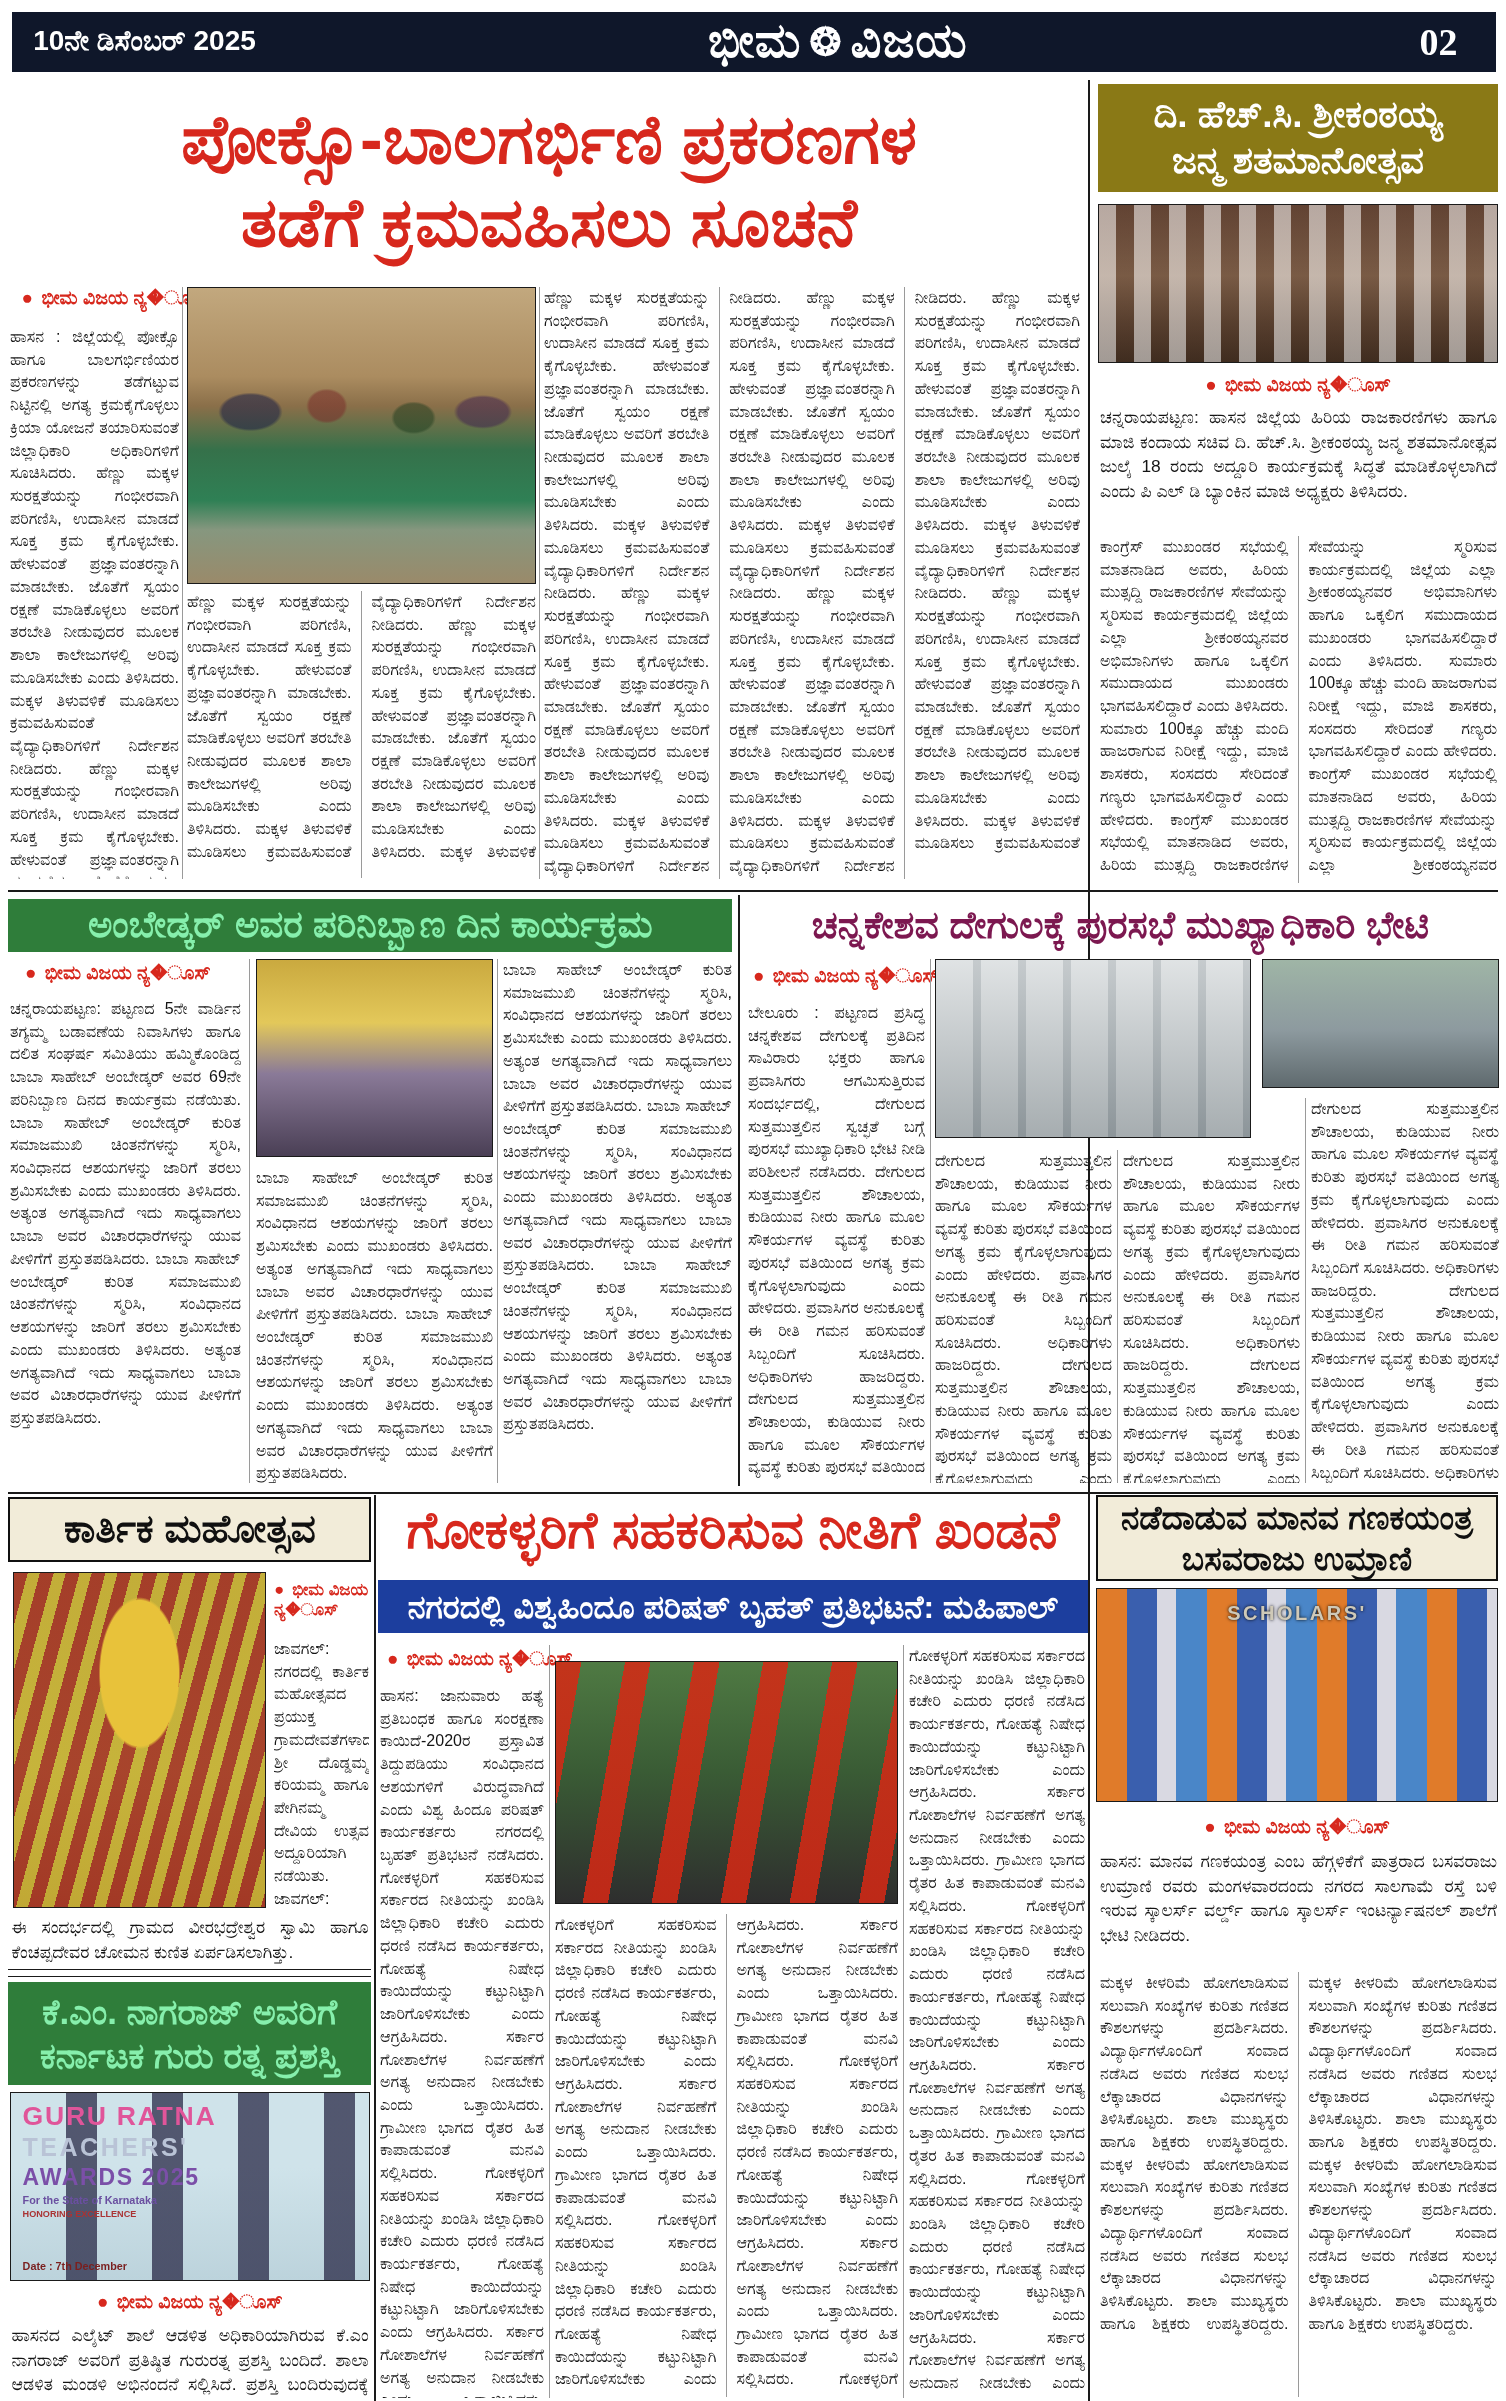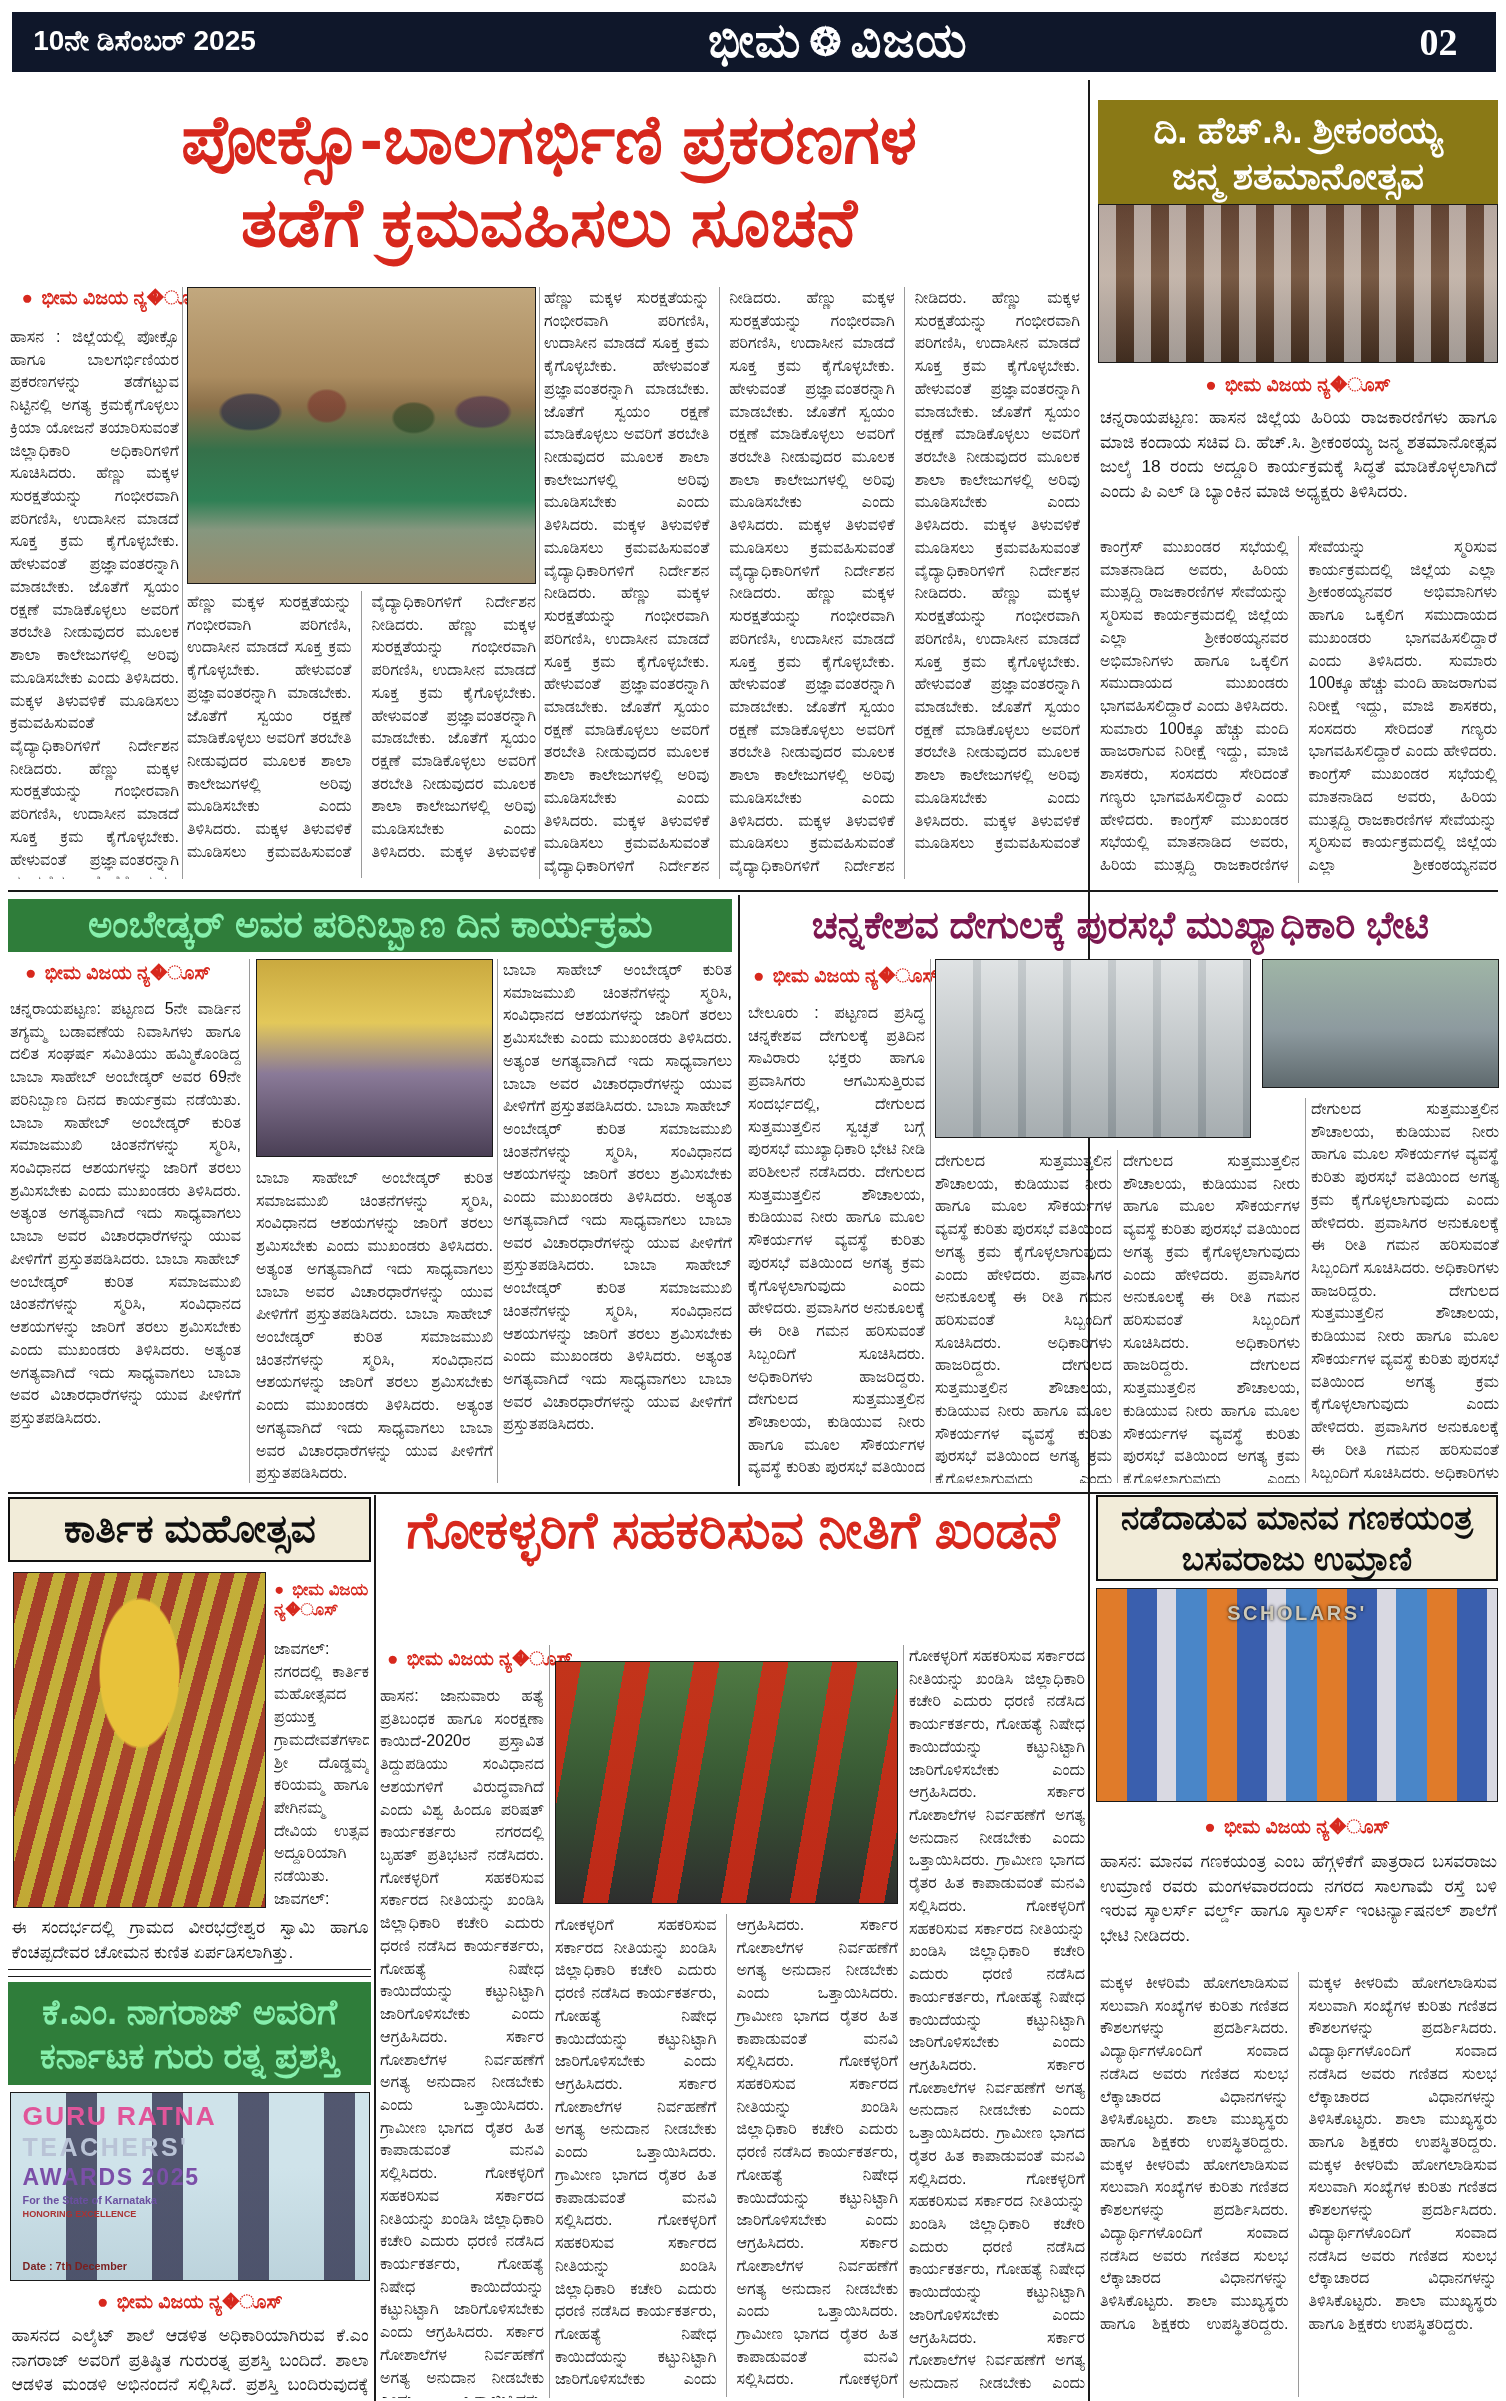--- a/index.html
+++ b/index.html
@@ -103,21 +103,21 @@
     <span>ಹಾಸನ : ಜಿಲ್ಲೆಯಲ್ಲಿ ಪೋಕ್ಸೊ ಹಾಗೂ ಬಾಲಗರ್ಭಿಣಿಯರ ಪ್ರಕರಣಗಳನ್ನು ತಡೆಗಟ್ಟುವ ನಿಟ್ಟಿನಲ್ಲಿ ಅಗತ್ಯ ಕ್ರಮಕೈಗೊಳ್ಳಲು ಕ್ರಿಯಾ ಯೋಜನೆ ತಯಾರಿಸುವಂತೆ ಜಿಲ್ಲಾಧಿಕಾರಿ ಅಧಿಕಾರಿಗಳಿಗೆ ಸೂಚಿಸಿದರು.</span>
     <span>ಹೆಣ್ಣು ಮಕ್ಕಳ ಸುರಕ್ಷತೆಯನ್ನು ಗಂಭೀರವಾಗಿ ಪರಿಗಣಿಸಿ, ಉದಾಸೀನ ಮಾಡದೆ ಸೂಕ್ತ ಕ್ರಮ ಕೈಗೊಳ್ಳಬೇಕು. ಹೇಳುವಂತೆ ಪ್ರಜ್ಞಾವಂತರನ್ನಾಗಿ ಮಾಡಬೇಕು. ಜೊತೆಗೆ ಸ್ವಯಂ ರಕ್ಷಣೆ ಮಾಡಿಕೊಳ್ಳಲು ಅವರಿಗೆ ತರಬೇತಿ ನೀಡುವುದರ ಮೂಲಕ ಶಾಲಾ ಕಾಲೇಜುಗಳಲ್ಲಿ ಅರಿವು ಮೂಡಿಸಬೇಕು ಎಂದು ತಿಳಿಸಿದರು. ಮಕ್ಕಳ ತಿಳುವಳಿಕೆ ಮೂಡಿಸಲು ಕ್ರಮವಹಿಸುವಂತೆ ವೈದ್ಯಾಧಿಕಾರಿಗಳಿಗೆ ನಿರ್ದೇಶನ ನೀಡಿದರು. ಹೆಣ್ಣು ಮಕ್ಕಳ ಸುರಕ್ಷತೆಯನ್ನು ಗಂಭೀರವಾಗಿ ಪರಿಗಣಿಸಿ, ಉದಾಸೀನ ಮಾಡದೆ ಸೂಕ್ತ ಕ್ರಮ ಕೈಗೊಳ್ಳಬೇಕು. ಹೇಳುವಂತೆ ಪ್ರಜ್ಞಾವಂತರನ್ನಾಗಿ ಮಾಡಬೇಕು. ಜೊತೆಗೆ ಸ್ವಯಂ ರಕ್ಷಣೆ ಮಾಡಿಕೊಳ್ಳಲು ಅವರಿಗೆ ತರಬೇತಿ ನೀಡುವುದರ ಮೂಲಕ ಶಾಲಾ ಕಾಲೇಜುಗಳಲ್ಲಿ ಅರಿವು ಮೂಡಿಸಬೇಕು ಎಂದು ತಿಳಿಸಿದರು. ಮಕ್ಕಳ ತಿಳುವಳಿಕೆ ಮೂಡಿಸಲು ಕ್ರಮವಹಿಸುವಂತೆ ವೈದ್ಯಾಧಿಕಾರಿಗಳಿಗೆ ನಿರ್ದೇಶನ ನೀಡಿದರು.</span>
   </div>
   <div class="photo ph-meeting" style="left:187px;top:287px;width:349px;height:297px;"></div>
   <div class="col cols2" style="left:187px;top:591px;width:349px;height:287px;">ಹೆಣ್ಣು ಮಕ್ಕಳ ಸುರಕ್ಷತೆಯನ್ನು ಗಂಭೀರವಾಗಿ ಪರಿಗಣಿಸಿ, ಉದಾಸೀನ ಮಾಡದೆ ಸೂಕ್ತ ಕ್ರಮ ಕೈಗೊಳ್ಳಬೇಕು. ಹೇಳುವಂತೆ ಪ್ರಜ್ಞಾವಂತರನ್ನಾಗಿ ಮಾಡಬೇಕು. ಜೊತೆಗೆ ಸ್ವಯಂ ರಕ್ಷಣೆ ಮಾಡಿಕೊಳ್ಳಲು ಅವರಿಗೆ ತರಬೇತಿ ನೀಡುವುದರ ಮೂಲಕ ಶಾಲಾ ಕಾಲೇಜುಗಳಲ್ಲಿ ಅರಿವು ಮೂಡಿಸಬೇಕು ಎಂದು ತಿಳಿಸಿದರು. ಮಕ್ಕಳ ತಿಳುವಳಿಕೆ ಮೂಡಿಸಲು ಕ್ರಮವಹಿಸುವಂತೆ ವೈದ್ಯಾಧಿಕಾರಿಗಳಿಗೆ ನಿರ್ದೇಶನ ನೀಡಿದರು. ಹೆಣ್ಣು ಮಕ್ಕಳ ಸುರಕ್ಷತೆಯನ್ನು ಗಂಭೀರವಾಗಿ ಪರಿಗಣಿಸಿ, ಉದಾಸೀನ ಮಾಡದೆ ಸೂಕ್ತ ಕ್ರಮ ಕೈಗೊಳ್ಳಬೇಕು. ಹೇಳುವಂತೆ ಪ್ರಜ್ಞಾವಂತರನ್ನಾಗಿ ಮಾಡಬೇಕು. ಜೊತೆಗೆ ಸ್ವಯಂ ರಕ್ಷಣೆ ಮಾಡಿಕೊಳ್ಳಲು ಅವರಿಗೆ ತರಬೇತಿ ನೀಡುವುದರ ಮೂಲಕ ಶಾಲಾ ಕಾಲೇಜುಗಳಲ್ಲಿ ಅರಿವು ಮೂಡಿಸಬೇಕು ಎಂದು ತಿಳಿಸಿದರು. ಮಕ್ಕಳ ತಿಳುವಳಿಕೆ ಮೂಡಿಸಲು ಕ್ರಮವಹಿಸುವಂತೆ ವೈದ್ಯಾಧಿಕಾರಿಗಳಿಗೆ ನಿರ್ದೇಶನ ನೀಡಿದರು. ಹೆಣ್ಣು ಮಕ್ಕಳ ಸುರಕ್ಷತೆಯನ್ನು ಗಂಭೀರವಾಗಿ ಪರಿಗಣಿಸಿ, ಉದಾಸೀನ ಮಾಡದೆ ಸೂಕ್ತ ಕ್ರಮ ಕೈಗೊಳ್ಳಬೇಕು. ಹೇಳುವಂತೆ ಪ್ರಜ್ಞಾವಂತರನ್ನಾಗಿ ಮಾಡಬೇಕು. ಜೊತೆಗೆ ಸ್ವಯಂ ರಕ್ಷಣೆ ಮಾಡಿಕೊಳ್ಳಲು ಅವರಿಗೆ ತರಬೇತಿ ನೀಡುವುದರ ಮೂಲಕ ಶಾಲಾ ಕಾಲೇಜುಗಳಲ್ಲಿ ಅರಿವು ಮೂಡಿಸಬೇಕು ಎಂದು ತಿಳಿಸಿದರು. ಮಕ್ಕಳ ತಿಳುವಳಿಕೆ ಮೂಡಿಸಲು ಕ್ರಮವಹಿಸುವಂತೆ ವೈದ್ಯಾಧಿಕಾರಿಗಳಿಗೆ ನಿರ್ದೇಶನ ನೀಡಿದರು.</div>
   <div class="col cols3" style="left:544px;top:287px;width:536px;height:592px;">ಹೆಣ್ಣು ಮಕ್ಕಳ ಸುರಕ್ಷತೆಯನ್ನು ಗಂಭೀರವಾಗಿ ಪರಿಗಣಿಸಿ, ಉದಾಸೀನ ಮಾಡದೆ ಸೂಕ್ತ ಕ್ರಮ ಕೈಗೊಳ್ಳಬೇಕು. ಹೇಳುವಂತೆ ಪ್ರಜ್ಞಾವಂತರನ್ನಾಗಿ ಮಾಡಬೇಕು. ಜೊತೆಗೆ ಸ್ವಯಂ ರಕ್ಷಣೆ ಮಾಡಿಕೊಳ್ಳಲು ಅವರಿಗೆ ತರಬೇತಿ ನೀಡುವುದರ ಮೂಲಕ ಶಾಲಾ ಕಾಲೇಜುಗಳಲ್ಲಿ ಅರಿವು ಮೂಡಿಸಬೇಕು ಎಂದು ತಿಳಿಸಿದರು. ಮಕ್ಕಳ ತಿಳುವಳಿಕೆ ಮೂಡಿಸಲು ಕ್ರಮವಹಿಸುವಂತೆ ವೈದ್ಯಾಧಿಕಾರಿಗಳಿಗೆ ನಿರ್ದೇಶನ ನೀಡಿದರು. ಹೆಣ್ಣು ಮಕ್ಕಳ ಸುರಕ್ಷತೆಯನ್ನು ಗಂಭೀರವಾಗಿ ಪರಿಗಣಿಸಿ, ಉದಾಸೀನ ಮಾಡದೆ ಸೂಕ್ತ ಕ್ರಮ ಕೈಗೊಳ್ಳಬೇಕು. ಹೇಳುವಂತೆ ಪ್ರಜ್ಞಾವಂತರನ್ನಾಗಿ ಮಾಡಬೇಕು. ಜೊತೆಗೆ ಸ್ವಯಂ ರಕ್ಷಣೆ ಮಾಡಿಕೊಳ್ಳಲು ಅವರಿಗೆ ತರಬೇತಿ ನೀಡುವುದರ ಮೂಲಕ ಶಾಲಾ ಕಾಲೇಜುಗಳಲ್ಲಿ ಅರಿವು ಮೂಡಿಸಬೇಕು ಎಂದು ತಿಳಿಸಿದರು. ಮಕ್ಕಳ ತಿಳುವಳಿಕೆ ಮೂಡಿಸಲು ಕ್ರಮವಹಿಸುವಂತೆ ವೈದ್ಯಾಧಿಕಾರಿಗಳಿಗೆ ನಿರ್ದೇಶನ ನೀಡಿದರು. ಹೆಣ್ಣು ಮಕ್ಕಳ ಸುರಕ್ಷತೆಯನ್ನು ಗಂಭೀರವಾಗಿ ಪರಿಗಣಿಸಿ, ಉದಾಸೀನ ಮಾಡದೆ ಸೂಕ್ತ ಕ್ರಮ ಕೈಗೊಳ್ಳಬೇಕು. ಹೇಳುವಂತೆ ಪ್ರಜ್ಞಾವಂತರನ್ನಾಗಿ ಮಾಡಬೇಕು. ಜೊತೆಗೆ ಸ್ವಯಂ ರಕ್ಷಣೆ ಮಾಡಿಕೊಳ್ಳಲು ಅವರಿಗೆ ತರಬೇತಿ ನೀಡುವುದರ ಮೂಲಕ ಶಾಲಾ ಕಾಲೇಜುಗಳಲ್ಲಿ ಅರಿವು ಮೂಡಿಸಬೇಕು ಎಂದು ತಿಳಿಸಿದರು. ಮಕ್ಕಳ ತಿಳುವಳಿಕೆ ಮೂಡಿಸಲು ಕ್ರಮವಹಿಸುವಂತೆ ವೈದ್ಯಾಧಿಕಾರಿಗಳಿಗೆ ನಿರ್ದೇಶನ ನೀಡಿದರು. ಹೆಣ್ಣು ಮಕ್ಕಳ ಸುರಕ್ಷತೆಯನ್ನು ಗಂಭೀರವಾಗಿ ಪರಿಗಣಿಸಿ, ಉದಾಸೀನ ಮಾಡದೆ ಸೂಕ್ತ ಕ್ರಮ ಕೈಗೊಳ್ಳಬೇಕು. ಹೇಳುವಂತೆ ಪ್ರಜ್ಞಾವಂತರನ್ನಾಗಿ ಮಾಡಬೇಕು. ಜೊತೆಗೆ ಸ್ವಯಂ ರಕ್ಷಣೆ ಮಾಡಿಕೊಳ್ಳಲು ಅವರಿಗೆ ತರಬೇತಿ ನೀಡುವುದರ ಮೂಲಕ ಶಾಲಾ ಕಾಲೇಜುಗಳಲ್ಲಿ ಅರಿವು ಮೂಡಿಸಬೇಕು ಎಂದು ತಿಳಿಸಿದರು. ಮಕ್ಕಳ ತಿಳುವಳಿಕೆ ಮೂಡಿಸಲು ಕ್ರಮವಹಿಸುವಂತೆ ವೈದ್ಯಾಧಿಕಾರಿಗಳಿಗೆ ನಿರ್ದೇಶನ ನೀಡಿದರು. ಹೆಣ್ಣು ಮಕ್ಕಳ ಸುರಕ್ಷತೆಯನ್ನು ಗಂಭೀರವಾಗಿ ಪರಿಗಣಿಸಿ, ಉದಾಸೀನ ಮಾಡದೆ ಸೂಕ್ತ ಕ್ರಮ ಕೈಗೊಳ್ಳಬೇಕು. ಹೇಳುವಂತೆ ಪ್ರಜ್ಞಾವಂತರನ್ನಾಗಿ ಮಾಡಬೇಕು. ಜೊತೆಗೆ ಸ್ವಯಂ ರಕ್ಷಣೆ ಮಾಡಿಕೊಳ್ಳಲು ಅವರಿಗೆ ತರಬೇತಿ ನೀಡುವುದರ ಮೂಲಕ ಶಾಲಾ ಕಾಲೇಜುಗಳಲ್ಲಿ ಅರಿವು ಮೂಡಿಸಬೇಕು ಎಂದು ತಿಳಿಸಿದರು. ಮಕ್ಕಳ ತಿಳುವಳಿಕೆ ಮೂಡಿಸಲು ಕ್ರಮವಹಿಸುವಂತೆ ವೈದ್ಯಾಧಿಕಾರಿಗಳಿಗೆ ನಿರ್ದೇಶನ ನೀಡಿದರು. ಹೆಣ್ಣು ಮಕ್ಕಳ ಸುರಕ್ಷತೆಯನ್ನು ಗಂಭೀರವಾಗಿ ಪರಿಗಣಿಸಿ, ಉದಾಸೀನ ಮಾಡದೆ ಸೂಕ್ತ ಕ್ರಮ ಕೈಗೊಳ್ಳಬೇಕು. ಹೇಳುವಂತೆ ಪ್ರಜ್ಞಾವಂತರನ್ನಾಗಿ ಮಾಡಬೇಕು. ಜೊತೆಗೆ ಸ್ವಯಂ ರಕ್ಷಣೆ ಮಾಡಿಕೊಳ್ಳಲು ಅವರಿಗೆ ತರಬೇತಿ ನೀಡುವುದರ ಮೂಲಕ ಶಾಲಾ ಕಾಲೇಜುಗಳಲ್ಲಿ ಅರಿವು ಮೂಡಿಸಬೇಕು ಎಂದು ತಿಳಿಸಿದರು. ಮಕ್ಕಳ ತಿಳುವಳಿಕೆ ಮೂಡಿಸಲು ಕ್ರಮವಹಿಸುವಂತೆ ವೈದ್ಯಾಧಿಕಾರಿಗಳಿಗೆ ನಿರ್ದೇಶನ ನೀಡಿದರು.</div>
   <div class="vr" style="left:182px;top:287px;height:592px;"></div>
   <div class="vr" style="left:539px;top:287px;height:592px;"></div>
 
   <div class="vdiv" style="left:1088px;top:80px;height:2322px;"></div>
-  <div class="box-headline olive" style="left:1098px;top:100px;width:400px;height:108px;">
+  <div class="box-headline olive" style="left:1098px;top:84px;width:400px;height:108px;">
     <span>ದಿ. ಹೆಚ್.ಸಿ. ಶ್ರೀಕಂಠಯ್ಯ</span>
     <span>ಜನ್ಮ ಶತಮಾನೋತ್ಸವ</span>
   </div>
   <div class="photo ph-centenary" style="left:1098px;top:204px;width:400px;height:159px;"></div>
   <div class="byline" style="left:1098px;top:374px;width:400px;text-align:center;">
     <span class="dot">●</span><span>ಭೀಮ ವಿಜಯ ನ್ಯ�ೂಸ್</span>
   </div>
   <div class="col" style="left:1100px;top:405px;width:397px;height:125px;font-size:17.4px;">ಚನ್ನರಾಯಪಟ್ಟಣ: ಹಾಸನ ಜಿಲ್ಲೆಯ ಹಿರಿಯ ರಾಜಕಾರಣಿಗಳು ಹಾಗೂ ಮಾಜಿ ಕಂದಾಯ ಸಚಿವ ದಿ. ಹೆಚ್.ಸಿ. ಶ್ರೀಕಂಠಯ್ಯ ಜನ್ಮ ಶತಮಾನೋತ್ಸವ ಜುಲೈ 18 ರಂದು ಅದ್ದೂರಿ ಕಾರ್ಯಕ್ರಮಕ್ಕೆ ಸಿದ್ಧತೆ ಮಾಡಿಕೊಳ್ಳಲಾಗಿದೆ ಎಂದು ಪಿ ಎಲ್ ಡಿ ಬ್ಯಾಂಕಿನ ಮಾಜಿ ಅಧ್ಯಕ್ಷರು ತಿಳಿಸಿದರು.</div>
   <div class="col cols2" style="left:1100px;top:536px;width:397px;height:347px;">ಕಾಂಗ್ರೆಸ್ ಮುಖಂಡರ ಸಭೆಯಲ್ಲಿ ಮಾತನಾಡಿದ ಅವರು, ಹಿರಿಯ ಮುತ್ಸದ್ದಿ ರಾಜಕಾರಣಿಗಳ ಸೇವೆಯನ್ನು ಸ್ಮರಿಸುವ ಕಾರ್ಯಕ್ರಮದಲ್ಲಿ ಜಿಲ್ಲೆಯ ಎಲ್ಲಾ ಶ್ರೀಕಂಠಯ್ಯನವರ ಅಭಿಮಾನಿಗಳು ಹಾಗೂ ಒಕ್ಕಲಿಗ ಸಮುದಾಯದ ಮುಖಂಡರು ಭಾಗವಹಿಸಲಿದ್ದಾರೆ ಎಂದು ತಿಳಿಸಿದರು. ಸುಮಾರು 100ಕ್ಕೂ ಹೆಚ್ಚು ಮಂದಿ ಹಾಜರಾಗುವ ನಿರೀಕ್ಷೆ ಇದ್ದು, ಮಾಜಿ ಶಾಸಕರು, ಸಂಸದರು ಸೇರಿದಂತೆ ಗಣ್ಯರು ಭಾಗವಹಿಸಲಿದ್ದಾರೆ ಎಂದು ಹೇಳಿದರು. ಕಾಂಗ್ರೆಸ್ ಮುಖಂಡರ ಸಭೆಯಲ್ಲಿ ಮಾತನಾಡಿದ ಅವರು, ಹಿರಿಯ ಮುತ್ಸದ್ದಿ ರಾಜಕಾರಣಿಗಳ ಸೇವೆಯನ್ನು ಸ್ಮರಿಸುವ ಕಾರ್ಯಕ್ರಮದಲ್ಲಿ ಜಿಲ್ಲೆಯ ಎಲ್ಲಾ ಶ್ರೀಕಂಠಯ್ಯನವರ ಅಭಿಮಾನಿಗಳು ಹಾಗೂ ಒಕ್ಕಲಿಗ ಸಮುದಾಯದ ಮುಖಂಡರು ಭಾಗವಹಿಸಲಿದ್ದಾರೆ ಎಂದು ತಿಳಿಸಿದರು. ಸುಮಾರು 100ಕ್ಕೂ ಹೆಚ್ಚು ಮಂದಿ ಹಾಜರಾಗುವ ನಿರೀಕ್ಷೆ ಇದ್ದು, ಮಾಜಿ ಶಾಸಕರು, ಸಂಸದರು ಸೇರಿದಂತೆ ಗಣ್ಯರು ಭಾಗವಹಿಸಲಿದ್ದಾರೆ ಎಂದು ಹೇಳಿದರು. ಕಾಂಗ್ರೆಸ್ ಮುಖಂಡರ ಸಭೆಯಲ್ಲಿ ಮಾತನಾಡಿದ ಅವರು, ಹಿರಿಯ ಮುತ್ಸದ್ದಿ ರಾಜಕಾರಣಿಗಳ ಸೇವೆಯನ್ನು ಸ್ಮರಿಸುವ ಕಾರ್ಯಕ್ರಮದಲ್ಲಿ ಜಿಲ್ಲೆಯ ಎಲ್ಲಾ ಶ್ರೀಕಂಠಯ್ಯನವರ ಅಭಿಮಾನಿಗಳು ಹಾಗೂ ಒಕ್ಕಲಿಗ ಸಮುದಾಯದ ಮುಖಂಡರು ಭಾಗವಹಿಸಲಿದ್ದಾರೆ ಎಂದು ತಿಳಿಸಿದರು. ಸುಮಾರು 100ಕ್ಕೂ ಹೆಚ್ಚು ಮಂದಿ ಹಾಜರಾಗುವ ನಿರೀಕ್ಷೆ ಇದ್ದು, ಮಾಜಿ ಶಾಸಕರು, ಸಂಸದರು ಸೇರಿದಂತೆ ಗಣ್ಯರು ಭಾಗವಹಿಸಲಿದ್ದಾರೆ ಎಂದು ಹೇಳಿದರು.</div>
 
@@ -185,20 +185,23 @@
   <div class="byline" style="left:8.3px;top:2291px;width:363px;text-align:center;">
     <span class="dot">●</span><span>ಭೀಮ ವಿಜಯ ನ್ಯ�ೂಸ್</span>
   </div>
   <div class="col" style="left:11.6px;top:2323px;width:357px;height:75px;font-size:17.4px;">
     <span>ಹಾಸನದ ಎಲೈಟ್ ಶಾಲೆ ಆಡಳಿತ ಅಧಿಕಾರಿಯಾಗಿರುವ ಕೆ.ಎಂ ನಾಗರಾಜ್ ಅವರಿಗೆ ಪ್ರತಿಷ್ಠಿತ ಗುರುರತ್ನ ಪ್ರಶಸ್ತಿ ಬಂದಿದೆ. ಶಾಲಾ ಆಡಳಿತ ಮಂಡಳಿ ಅಭಿನಂದನೆ ಸಲ್ಲಿಸಿದೆ.</span>
     <span>ಪ್ರಶಸ್ತಿ ಬಂದಿರುವುದಕ್ಕೆ ಕೆ.ಎಂ. ನಾಗರಾಜ್ ಸಂತಸ ವ್ಯಕ್ತಪಡಿಸಿದ್ದಾರೆ.</span>
   </div>
 
   <div class="vdiv" style="left:374px;top:1495px;height:906px;"></div>
   <div class="red-headline" style="left:378px;top:1500px;width:710px;">ಗೋಕಳ್ಳರಿಗೆ ಸಹಕರಿಸುವ ನೀತಿಗೆ ಖಂಡನೆ</div>
+  <div class="box-headline bluebar" style="left:378px;top:1580px;width:710px;height:53px;">
+    <span>ನಗರದಲ್ಲಿ ವಿಶ್ವಹಿಂದೂ ಪರಿಷತ್ ಬೃಹತ್ ಪ್ರತಿಭಟನೆ: ಮಹಿಪಾಲ್</span>
+  </div>
   <div class="byline" style="left:387px;top:1648px;">
     <span class="dot">●</span><span>ಭೀಮ ವಿಜಯ ನ್ಯ�ೂಸ್</span>
   </div>
   <div class="col" style="left:380px;top:1685px;width:164px;height:713px;">
     <span>ಹಾಸನ: ಜಾನುವಾರು ಹತ್ಯೆ ಪ್ರತಿಬಂಧಕ ಹಾಗೂ ಸಂರಕ್ಷಣಾ ಕಾಯಿದೆ-2020ರ ಪ್ರಸ್ತಾವಿತ ತಿದ್ದುಪಡಿಯು ಸಂವಿಧಾನದ ಆಶಯಗಳಿಗೆ ವಿರುದ್ಧವಾಗಿದೆ ಎಂದು ವಿಶ್ವ ಹಿಂದೂ ಪರಿಷತ್ ಕಾರ್ಯಕರ್ತರು ನಗರದಲ್ಲಿ ಬೃಹತ್ ಪ್ರತಿಭಟನೆ ನಡೆಸಿದರು.</span>
     <span>ಗೋಕಳ್ಳರಿಗೆ ಸಹಕರಿಸುವ ಸರ್ಕಾರದ ನೀತಿಯನ್ನು ಖಂಡಿಸಿ ಜಿಲ್ಲಾಧಿಕಾರಿ ಕಚೇರಿ ಎದುರು ಧರಣಿ ನಡೆಸಿದ ಕಾರ್ಯಕರ್ತರು, ಗೋಹತ್ಯೆ ನಿಷೇಧ ಕಾಯಿದೆಯನ್ನು ಕಟ್ಟುನಿಟ್ಟಾಗಿ ಜಾರಿಗೊಳಿಸಬೇಕು ಎಂದು ಆಗ್ರಹಿಸಿದರು. ಸರ್ಕಾರ ಗೋಶಾಲೆಗಳ ನಿರ್ವಹಣೆಗೆ ಅಗತ್ಯ ಅನುದಾನ ನೀಡಬೇಕು ಎಂದು ಒತ್ತಾಯಿಸಿದರು. ಗ್ರಾಮೀಣ ಭಾಗದ ರೈತರ ಹಿತ ಕಾಪಾಡುವಂತೆ ಮನವಿ ಸಲ್ಲಿಸಿದರು. ಗೋಕಳ್ಳರಿಗೆ ಸಹಕರಿಸುವ ಸರ್ಕಾರದ ನೀತಿಯನ್ನು ಖಂಡಿಸಿ ಜಿಲ್ಲಾಧಿಕಾರಿ ಕಚೇರಿ ಎದುರು ಧರಣಿ ನಡೆಸಿದ ಕಾರ್ಯಕರ್ತರು, ಗೋಹತ್ಯೆ ನಿಷೇಧ ಕಾಯಿದೆಯನ್ನು ಕಟ್ಟುನಿಟ್ಟಾಗಿ ಜಾರಿಗೊಳಿಸಬೇಕು ಎಂದು ಆಗ್ರಹಿಸಿದರು. ಸರ್ಕಾರ ಗೋಶಾಲೆಗಳ ನಿರ್ವಹಣೆಗೆ ಅಗತ್ಯ ಅನುದಾನ ನೀಡಬೇಕು ಎಂದು ಒತ್ತಾಯಿಸಿದರು. ಗ್ರಾಮೀಣ ಭಾಗದ ರೈತರ ಹಿತ ಕಾಪಾಡುವಂತೆ ಮನವಿ ಸಲ್ಲಿಸಿದರು. ಗೋಕಳ್ಳರಿಗೆ ಸಹಕರಿಸುವ ಸರ್ಕಾರದ ನೀತಿಯನ್ನು ಖಂಡಿಸಿ ಜಿಲ್ಲಾಧಿಕಾರಿ ಕಚೇರಿ ಎದುರು ಧರಣಿ ನಡೆಸಿದ ಕಾರ್ಯಕರ್ತರು, ಗೋಹತ್ಯೆ ನಿಷೇಧ ಕಾಯಿದೆಯನ್ನು ಕಟ್ಟುನಿಟ್ಟಾಗಿ ಜಾರಿಗೊಳಿಸಬೇಕು ಎಂದು ಆಗ್ರಹಿಸಿದರು. ಸರ್ಕಾರ ಗೋಶಾಲೆಗಳ ನಿರ್ವಹಣೆಗೆ ಅಗತ್ಯ ಅನುದಾನ ನೀಡಬೇಕು ಎಂದು ಒತ್ತಾಯಿಸಿದರು. ಗ್ರಾಮೀಣ ಭಾಗದ ರೈತರ ಹಿತ ಕಾಪಾಡುವಂತೆ ಮನವಿ ಸಲ್ಲಿಸಿದರು.</span>
   </div>
   <div class="photo ph-protest" style="left:555px;top:1661px;width:343px;height:243px;"></div>
   <div class="col cols2" style="left:555px;top:1914px;width:343px;height:483px;">ಗೋಕಳ್ಳರಿಗೆ ಸಹಕರಿಸುವ ಸರ್ಕಾರದ ನೀತಿಯನ್ನು ಖಂಡಿಸಿ ಜಿಲ್ಲಾಧಿಕಾರಿ ಕಚೇರಿ ಎದುರು ಧರಣಿ ನಡೆಸಿದ ಕಾರ್ಯಕರ್ತರು, ಗೋಹತ್ಯೆ ನಿಷೇಧ ಕಾಯಿದೆಯನ್ನು ಕಟ್ಟುನಿಟ್ಟಾಗಿ ಜಾರಿಗೊಳಿಸಬೇಕು ಎಂದು ಆಗ್ರಹಿಸಿದರು. ಸರ್ಕಾರ ಗೋಶಾಲೆಗಳ ನಿರ್ವಹಣೆಗೆ ಅಗತ್ಯ ಅನುದಾನ ನೀಡಬೇಕು ಎಂದು ಒತ್ತಾಯಿಸಿದರು. ಗ್ರಾಮೀಣ ಭಾಗದ ರೈತರ ಹಿತ ಕಾಪಾಡುವಂತೆ ಮನವಿ ಸಲ್ಲಿಸಿದರು. ಗೋಕಳ್ಳರಿಗೆ ಸಹಕರಿಸುವ ಸರ್ಕಾರದ ನೀತಿಯನ್ನು ಖಂಡಿಸಿ ಜಿಲ್ಲಾಧಿಕಾರಿ ಕಚೇರಿ ಎದುರು ಧರಣಿ ನಡೆಸಿದ ಕಾರ್ಯಕರ್ತರು, ಗೋಹತ್ಯೆ ನಿಷೇಧ ಕಾಯಿದೆಯನ್ನು ಕಟ್ಟುನಿಟ್ಟಾಗಿ ಜಾರಿಗೊಳಿಸಬೇಕು ಎಂದು ಆಗ್ರಹಿಸಿದರು. ಸರ್ಕಾರ ಗೋಶಾಲೆಗಳ ನಿರ್ವಹಣೆಗೆ ಅಗತ್ಯ ಅನುದಾನ ನೀಡಬೇಕು ಎಂದು ಒತ್ತಾಯಿಸಿದರು. ಗ್ರಾಮೀಣ ಭಾಗದ ರೈತರ ಹಿತ ಕಾಪಾಡುವಂತೆ ಮನವಿ ಸಲ್ಲಿಸಿದರು. ಗೋಕಳ್ಳರಿಗೆ ಸಹಕರಿಸುವ ಸರ್ಕಾರದ ನೀತಿಯನ್ನು ಖಂಡಿಸಿ ಜಿಲ್ಲಾಧಿಕಾರಿ ಕಚೇರಿ ಎದುರು ಧರಣಿ ನಡೆಸಿದ ಕಾರ್ಯಕರ್ತರು, ಗೋಹತ್ಯೆ ನಿಷೇಧ ಕಾಯಿದೆಯನ್ನು ಕಟ್ಟುನಿಟ್ಟಾಗಿ ಜಾರಿಗೊಳಿಸಬೇಕು ಎಂದು ಆಗ್ರಹಿಸಿದರು. ಸರ್ಕಾರ ಗೋಶಾಲೆಗಳ ನಿರ್ವಹಣೆಗೆ ಅಗತ್ಯ ಅನುದಾನ ನೀಡಬೇಕು ಎಂದು ಒತ್ತಾಯಿಸಿದರು. ಗ್ರಾಮೀಣ ಭಾಗದ ರೈತರ ಹಿತ ಕಾಪಾಡುವಂತೆ ಮನವಿ ಸಲ್ಲಿಸಿದರು. ಗೋಕಳ್ಳರಿಗೆ ಸಹಕರಿಸುವ ಸರ್ಕಾರದ ನೀತಿಯನ್ನು ಖಂಡಿಸಿ ಜಿಲ್ಲಾಧಿಕಾರಿ ಕಚೇರಿ ಎದುರು ಧರಣಿ ನಡೆಸಿದ ಕಾರ್ಯಕರ್ತರು, ಗೋಹತ್ಯೆ ನಿಷೇಧ ಕಾಯಿದೆಯನ್ನು ಕಟ್ಟುನಿಟ್ಟಾಗಿ ಜಾರಿಗೊಳಿಸಬೇಕು ಎಂದು ಆಗ್ರಹಿಸಿದರು. ಸರ್ಕಾರ ಗೋಶಾಲೆಗಳ ನಿರ್ವಹಣೆಗೆ ಅಗತ್ಯ ಅನುದಾನ ನೀಡಬೇಕು ಎಂದು ಒತ್ತಾಯಿಸಿದರು. ಗ್ರಾಮೀಣ ಭಾಗದ ರೈತರ ಹಿತ ಕಾಪಾಡುವಂತೆ ಮನವಿ ಸಲ್ಲಿಸಿದರು.</div>
   <div class="col" style="left:909px;top:1645px;width:176px;height:753px;">ಗೋಕಳ್ಳರಿಗೆ ಸಹಕರಿಸುವ ಸರ್ಕಾರದ ನೀತಿಯನ್ನು ಖಂಡಿಸಿ ಜಿಲ್ಲಾಧಿಕಾರಿ ಕಚೇರಿ ಎದುರು ಧರಣಿ ನಡೆಸಿದ ಕಾರ್ಯಕರ್ತರು, ಗೋಹತ್ಯೆ ನಿಷೇಧ ಕಾಯಿದೆಯನ್ನು ಕಟ್ಟುನಿಟ್ಟಾಗಿ ಜಾರಿಗೊಳಿಸಬೇಕು ಎಂದು ಆಗ್ರಹಿಸಿದರು. ಸರ್ಕಾರ ಗೋಶಾಲೆಗಳ ನಿರ್ವಹಣೆಗೆ ಅಗತ್ಯ ಅನುದಾನ ನೀಡಬೇಕು ಎಂದು ಒತ್ತಾಯಿಸಿದರು. ಗ್ರಾಮೀಣ ಭಾಗದ ರೈತರ ಹಿತ ಕಾಪಾಡುವಂತೆ ಮನವಿ ಸಲ್ಲಿಸಿದರು. ಗೋಕಳ್ಳರಿಗೆ ಸಹಕರಿಸುವ ಸರ್ಕಾರದ ನೀತಿಯನ್ನು ಖಂಡಿಸಿ ಜಿಲ್ಲಾಧಿಕಾರಿ ಕಚೇರಿ ಎದುರು ಧರಣಿ ನಡೆಸಿದ ಕಾರ್ಯಕರ್ತರು, ಗೋಹತ್ಯೆ ನಿಷೇಧ ಕಾಯಿದೆಯನ್ನು ಕಟ್ಟುನಿಟ್ಟಾಗಿ ಜಾರಿಗೊಳಿಸಬೇಕು ಎಂದು ಆಗ್ರಹಿಸಿದರು. ಸರ್ಕಾರ ಗೋಶಾಲೆಗಳ ನಿರ್ವಹಣೆಗೆ ಅಗತ್ಯ ಅನುದಾನ ನೀಡಬೇಕು ಎಂದು ಒತ್ತಾಯಿಸಿದರು. ಗ್ರಾಮೀಣ ಭಾಗದ ರೈತರ ಹಿತ ಕಾಪಾಡುವಂತೆ ಮನವಿ ಸಲ್ಲಿಸಿದರು. ಗೋಕಳ್ಳರಿಗೆ ಸಹಕರಿಸುವ ಸರ್ಕಾರದ ನೀತಿಯನ್ನು ಖಂಡಿಸಿ ಜಿಲ್ಲಾಧಿಕಾರಿ ಕಚೇರಿ ಎದುರು ಧರಣಿ ನಡೆಸಿದ ಕಾರ್ಯಕರ್ತರು, ಗೋಹತ್ಯೆ ನಿಷೇಧ ಕಾಯಿದೆಯನ್ನು ಕಟ್ಟುನಿಟ್ಟಾಗಿ ಜಾರಿಗೊಳಿಸಬೇಕು ಎಂದು ಆಗ್ರಹಿಸಿದರು. ಸರ್ಕಾರ ಗೋಶಾಲೆಗಳ ನಿರ್ವಹಣೆಗೆ ಅಗತ್ಯ ಅನುದಾನ ನೀಡಬೇಕು ಎಂದು ಒತ್ತಾಯಿಸಿದರು. ಗ್ರಾಮೀಣ ಭಾಗದ ರೈತರ ಹಿತ ಕಾಪಾಡುವಂತೆ ಮನವಿ ಸಲ್ಲಿಸಿದರು. ಗೋಕಳ್ಳರಿಗೆ ಸಹಕರಿಸುವ ಸರ್ಕಾರದ ನೀತಿಯನ್ನು ಖಂಡಿಸಿ ಜಿಲ್ಲಾಧಿಕಾರಿ ಕಚೇರಿ ಎದುರು ಧರಣಿ ನಡೆಸಿದ ಕಾರ್ಯಕರ್ತರು, ಗೋಹತ್ಯೆ ನಿಷೇಧ ಕಾಯಿದೆಯನ್ನು ಕಟ್ಟುನಿಟ್ಟಾಗಿ ಜಾರಿಗೊಳಿಸಬೇಕು ಎಂದು ಆಗ್ರಹಿಸಿದರು. ಸರ್ಕಾರ ಗೋಶಾಲೆಗಳ ನಿರ್ವಹಣೆಗೆ ಅಗತ್ಯ ಅನುದಾನ ನೀಡಬೇಕು ಎಂದು ಒತ್ತಾಯಿಸಿದರು. ಗ್ರಾಮೀಣ ಭಾಗದ ರೈತರ ಹಿತ ಕಾಪಾಡುವಂತೆ ಮನವಿ ಸಲ್ಲಿಸಿದರು.</div>

